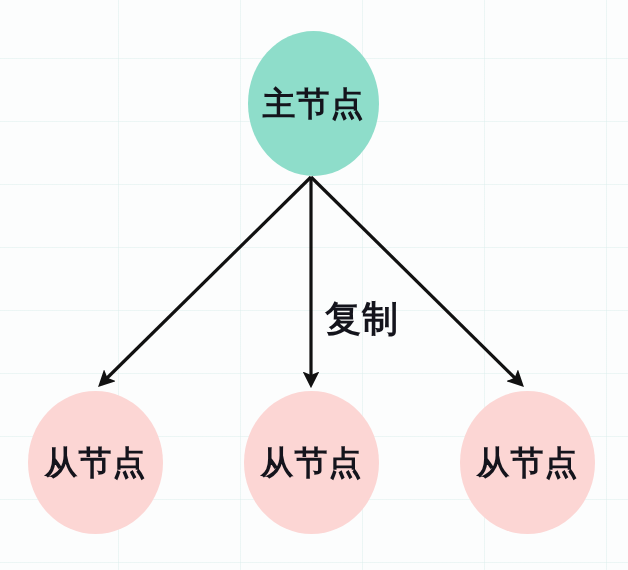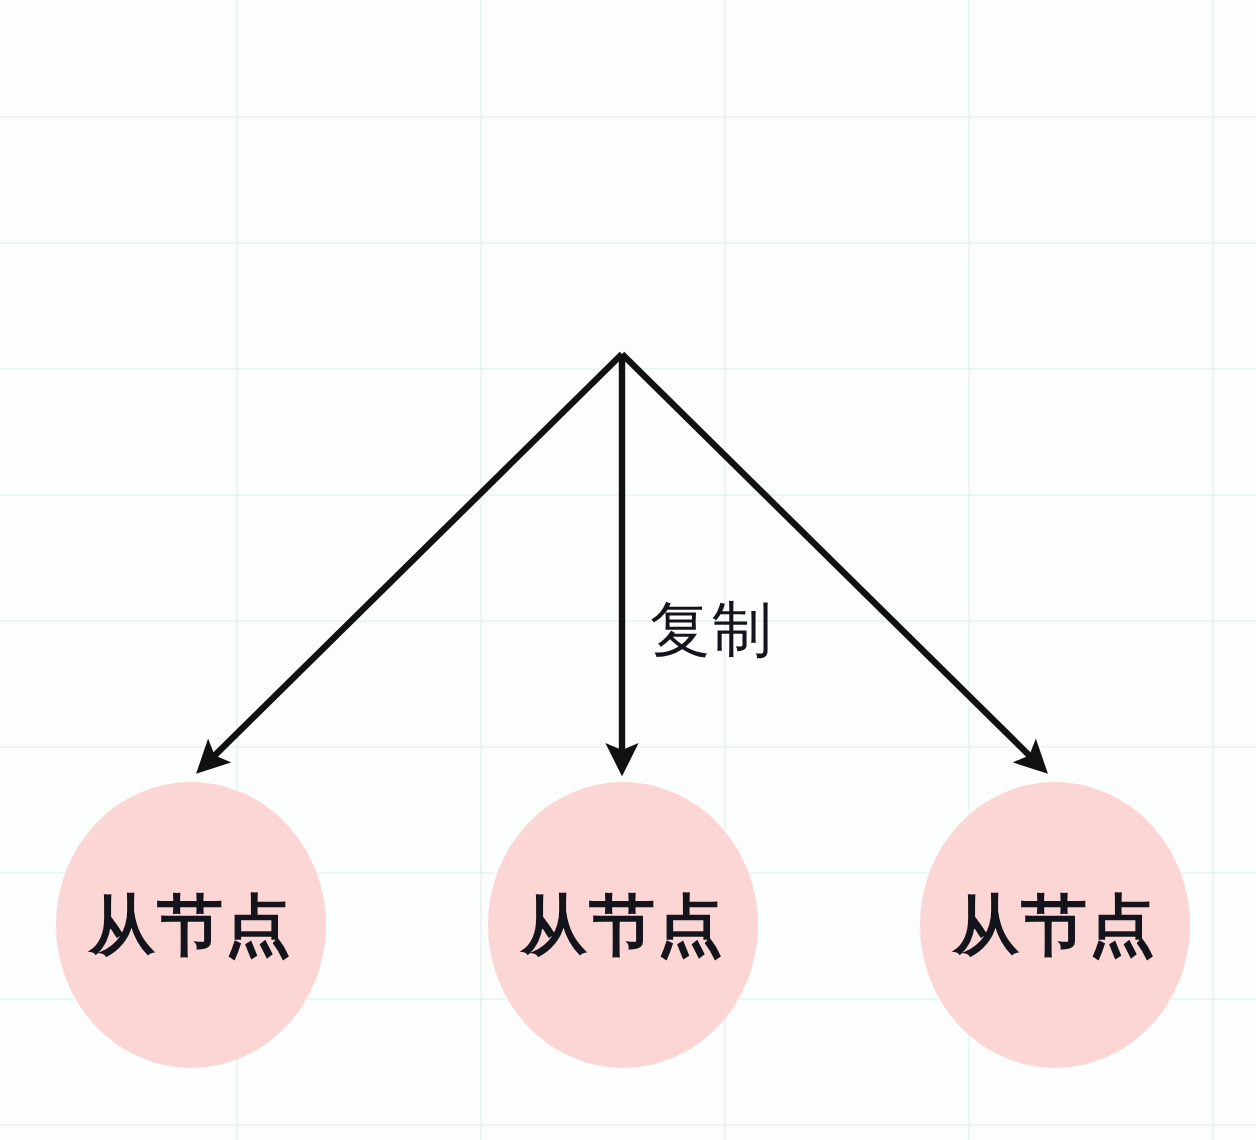--- a/index.html
+++ b/index.html
@@ -71,22 +71,22 @@
     left: 460px;
     top: 391px;
     width: 135px;
     height: 143px;
     background: #fcd6d4;
   }
   .edge-label {
     position: absolute;
     left: 325px;
     top: 301px;
-    font-size: 30px;
-    font-weight: 400;
+    font-size: 36px;
+    font-weight: 700;
     color: #14141c;
     letter-spacing: 1px;
     line-height: 1;
     white-space: nowrap;
   }
 </style>
 </head>
 <body>
 
 <div id="canvas">
@@ -98,20 +98,23 @@
       </marker>
     </defs>
 
     <line x1="311" y1="177" x2="101" y2="384" stroke="#111111" stroke-width="3.2" marker-end="url(#arrowhead)"></line>
 
     <line x1="311" y1="177" x2="311" y2="384" stroke="#111111" stroke-width="3.2" marker-end="url(#arrowhead)"></line>
 
     <line x1="311" y1="177" x2="521" y2="384" stroke="#111111" stroke-width="3.2" marker-end="url(#arrowhead)"></line>
   </svg>
 
+  <div class="node node-master">
+    <span class="node-label">主节点</span>
+  </div>
 
   <div class="node node-slave-1">
     <span class="node-label">从节点</span>
   </div>
 
   <div class="node node-slave-2">
     <span class="node-label">从节点</span>
   </div>
 
   <div class="node node-slave-3">

